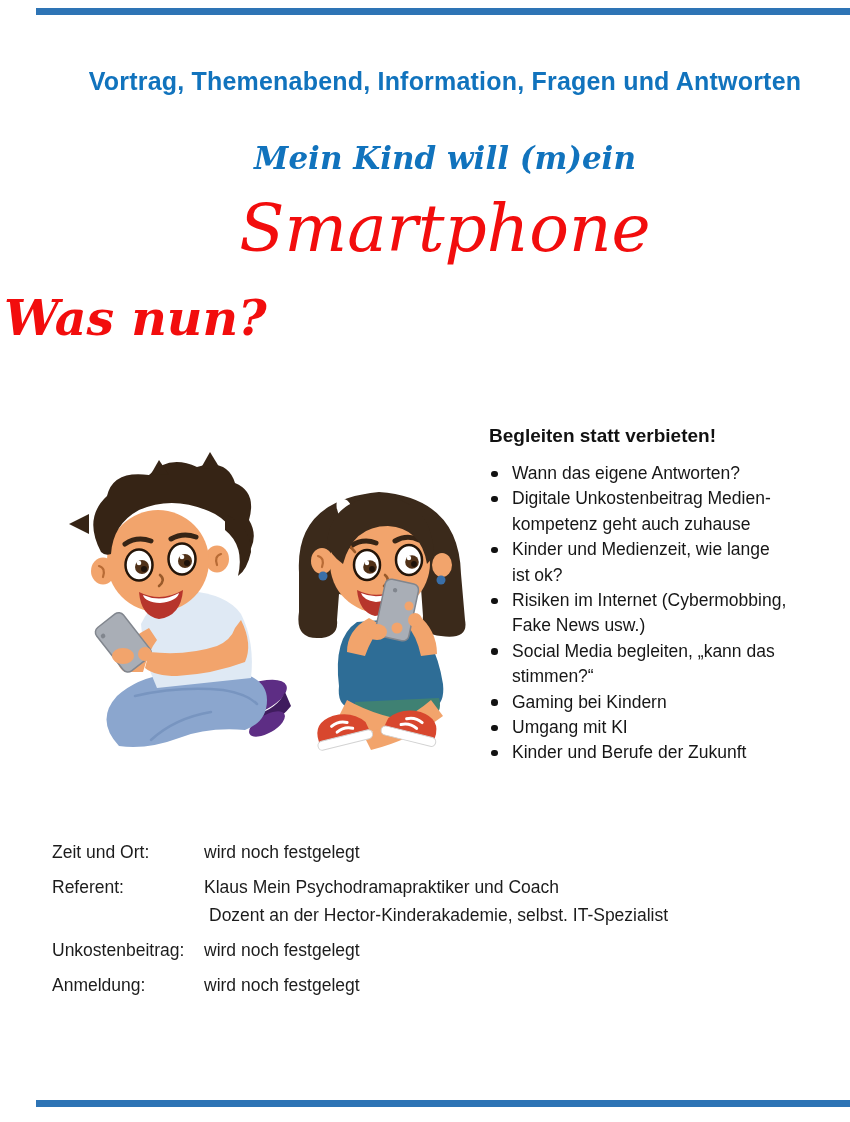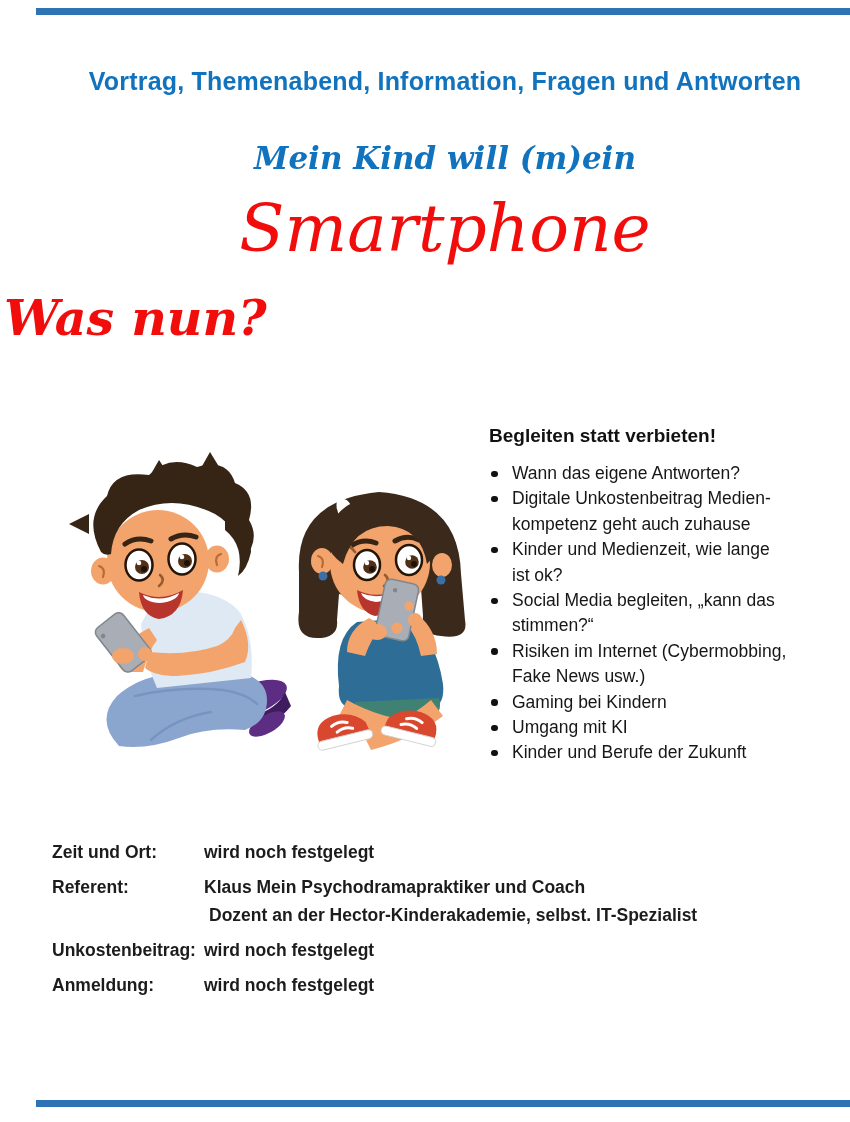--- a/index.html
+++ b/index.html
@@ -40,21 +40,21 @@
   .topics-heading{font-size:19px; font-weight:bold; line-height:24px; margin:0 0 13px 0; color:#111;}
   .topic-list{list-style:none; margin:0; padding:0;}
   .topic-item{position:relative; padding-left:23px; font-size:17.5px; line-height:25.4px; color:#161616;}
   .topic-item .dot{
     position:absolute; left:2px; top:9.5px; width:6.5px; height:6.5px;
     border-radius:50%; background:#111;
   }
   .topic-text{white-space:pre-line;}
 
   .details{position:absolute; left:52px; top:838px; width:700px;}
-  .detail-row{display:flex; margin-bottom:7px; font-size:17.5px; line-height:28px; color:#1c1c1c;font-weight:bold;}
+  .detail-row{display:flex; margin-bottom:7px; font-size:17.5px; line-height:28px; color:#1c1c1c;}
   .detail-label{width:152px; flex:0 0 152px;}
   .detail-value2{padding-left:5px;}
 
   
   .c-skin{fill:var(--skin);}
   .c-hair{fill:var(--hair);}
   .c-hair2{fill:var(--hair_girl);}
   .c-shirt{fill:var(--shirt);}
   .c-jeans{fill:var(--jeans);}
   .c-purple{fill:var(--purple);}
@@ -228,30 +228,30 @@
         <span class="topic-text">Digitale Unkostenbeitrag Medien-
 kompetenz geht auch zuhause</span>
       </li>
         <li class="topic-item">
         <span class="dot"></span>
         <span class="topic-text">Kinder und Medienzeit, wie lange
 ist ok?</span>
       </li>
         <li class="topic-item">
         <span class="dot"></span>
+        <span class="topic-text">Risiken im Internet (Cybermobbing,
+Fake News usw.)</span>
+      </li>
+        <li class="topic-item">
+        <span class="dot"></span>
         <span class="topic-text">Social Media begleiten, „kann das
 stimmen?“</span>
       </li>
         <li class="topic-item">
         <span class="dot"></span>
-        <span class="topic-text">Risiken im Internet (Cybermobbing,
-Fake News usw.)</span>
-      </li>
-        <li class="topic-item">
-        <span class="dot"></span>
         <span class="topic-text">Gaming bei Kindern</span>
       </li>
         <li class="topic-item">
         <span class="dot"></span>
         <span class="topic-text">Umgang mit KI</span>
       </li>
         <li class="topic-item">
         <span class="dot"></span>
         <span class="topic-text">Kinder und Berufe der Zukunft</span>
       </li>

